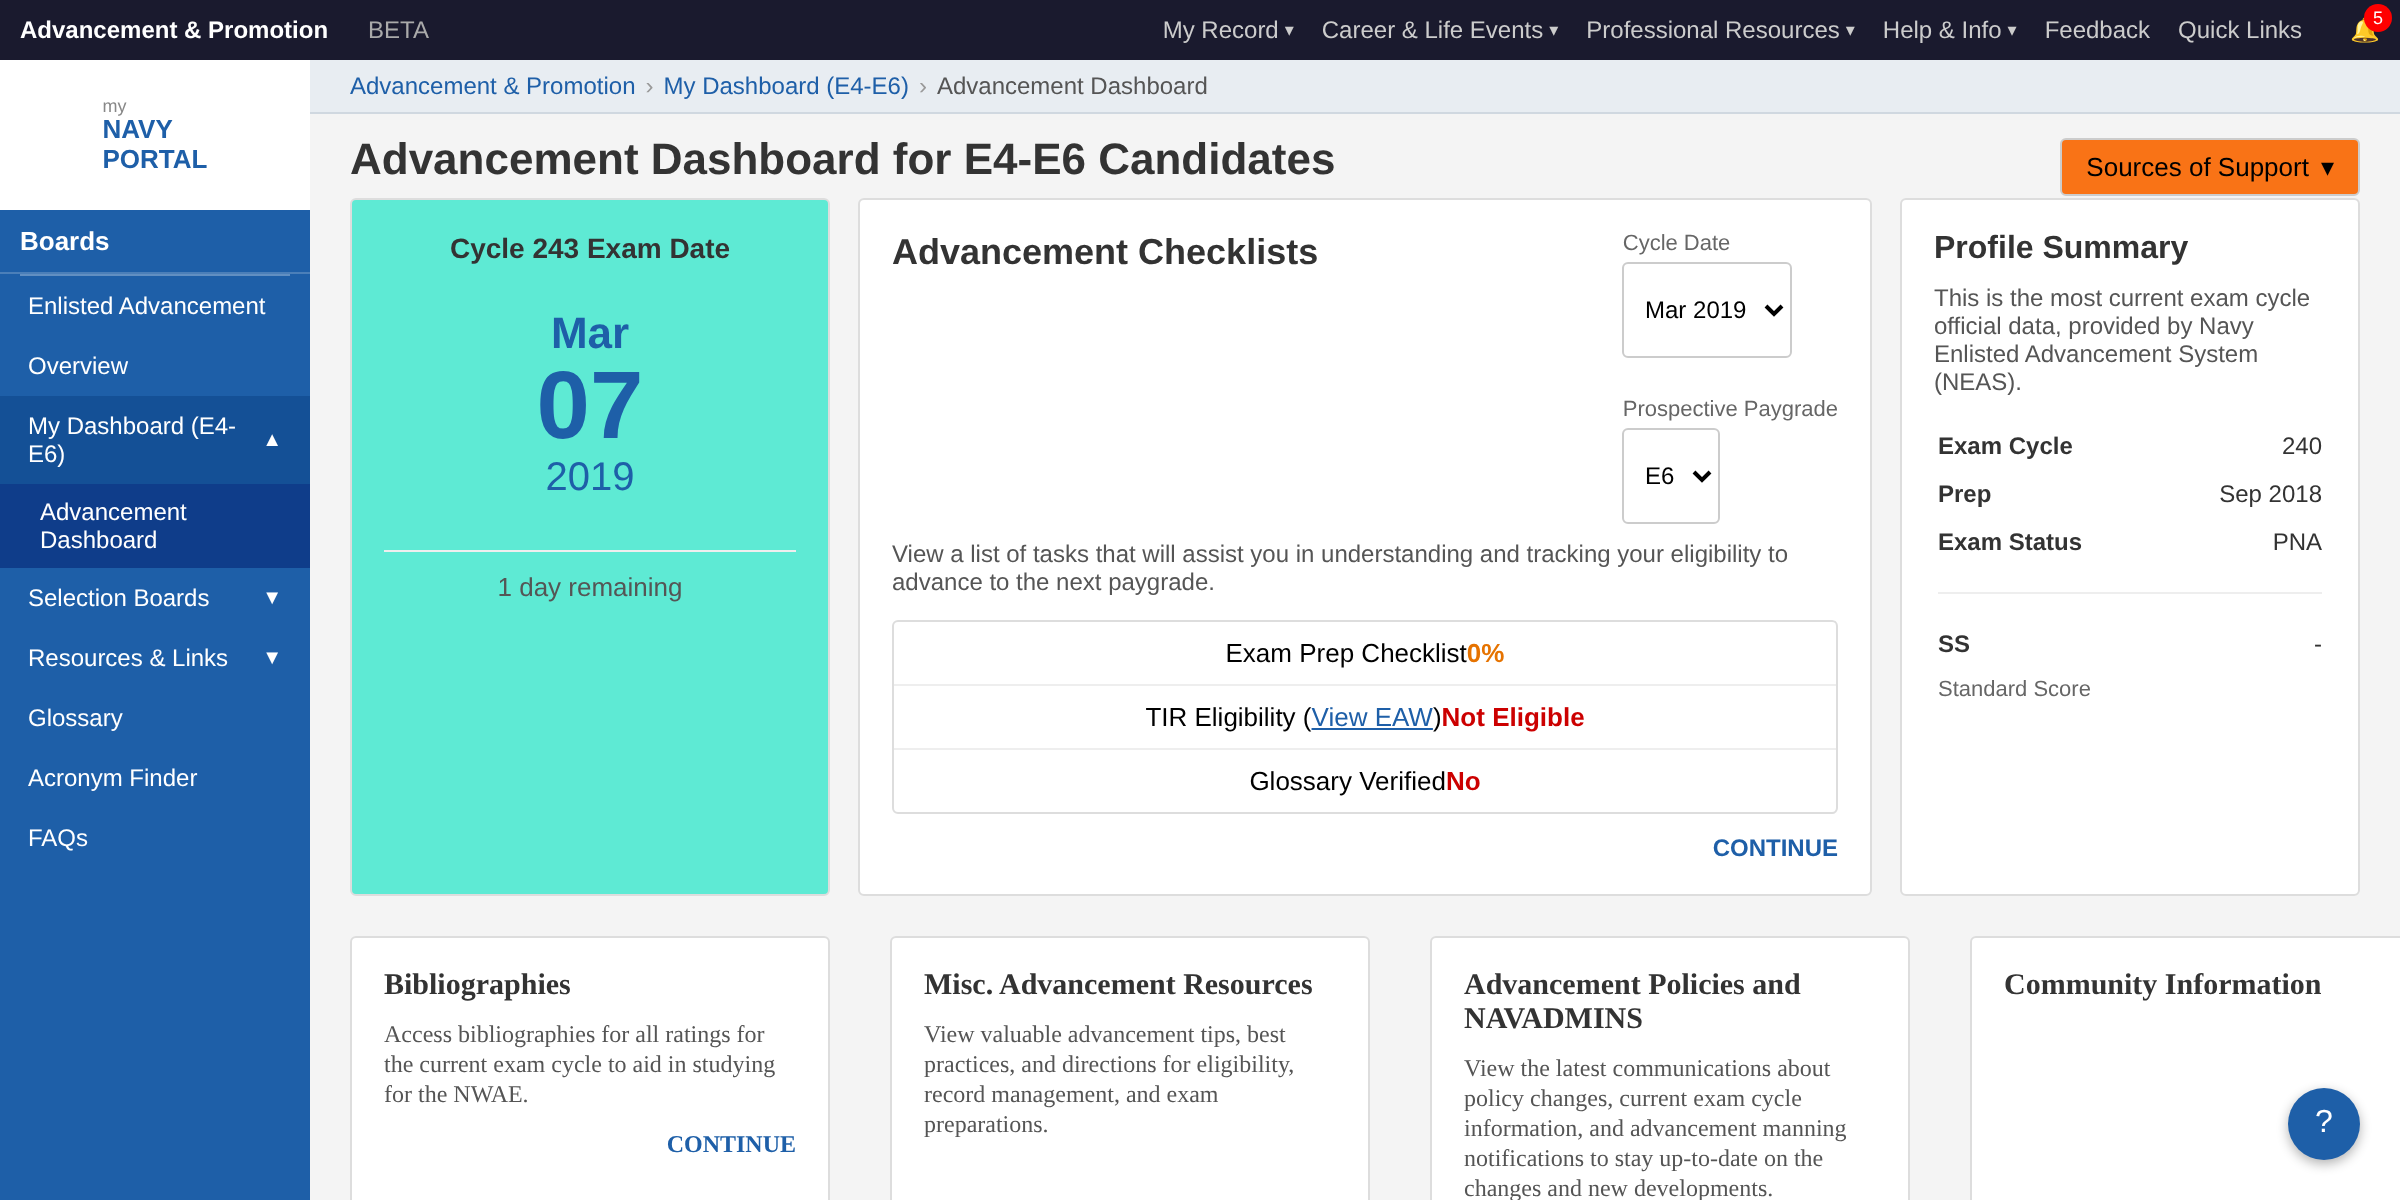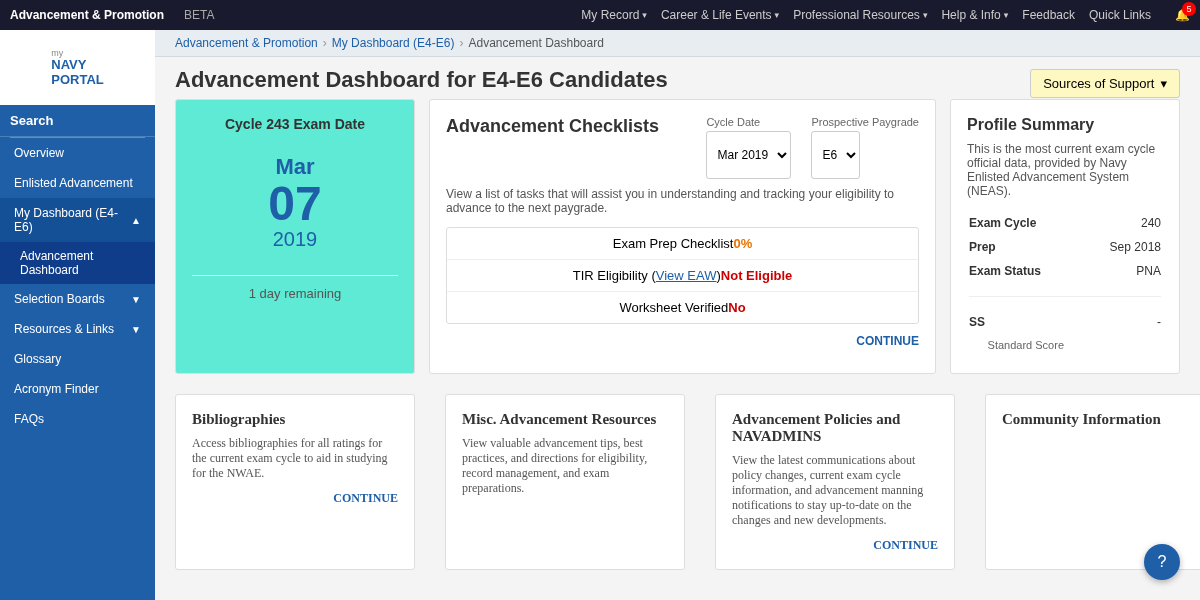--- a/index.html
+++ b/index.html
@@ -225,20 +225,21 @@
     .checklists-header {
       display: flex;
       align-items: flex-start;
       justify-content: space-between;
       margin-bottom: 8px;
     }
     .checklists-card .card-title { font-size: 18px; }
     .cycle-selectors {
       display: flex;
       gap: 20px;
+      flex-direction: column;
     }
     .cycle-selector-group label {
       font-size: 11px;
       color: #666;
       display: block;
       margin-bottom: 3px;
     }
     .cycle-selector-group select {
       font-size: 12px;
       padding: 15px 6px;
@@ -278,25 +279,25 @@
       border: 1px solid #ddd;
       border-radius: 3px;
       padding: 16px;
     }
     .profile-card .card-title { font-size: 16px; }
     .profile-desc { font-size: 12px; color: #555; margin-bottom: 12px; }
     .profile-table { width: 100%; font-size: 12px; }
     .profile-table tr td:first-child { color: #333; font-weight: bold; padding: 4px 0; }
     .profile-table tr td:last-child { text-align: right; color: #333; }
     .profile-divider { border: none; border-top: 1px solid #eee; margin: 8px 0; }
-    .score-row td:first-child { font-weight: normal !important; color: #666 !important; font-size: 11px; text-align: center; }
+    .score-row td:first-child { font-weight: normal !important; color: #666 !important; font-size: 11px; }
 
     
     .sources-btn {
-      background: #fef9c3;
+      background: #f97316;
       border: 1px solid #ccc;
       border-radius: 3px;
       padding: 6px 12px;
       font-size: 13px;
       cursor: pointer;
       display: flex;
       align-items: center;
       gap: 6px;
       position: absolute;
       top: 12px;
@@ -360,28 +361,28 @@
 <div class="main-layout">
 
   <div class="sidebar">
     <div class="sidebar-logo">
       <div>
         <div style="font-size:9px;color:#888;">my</div>
         <div style="font-size:13px;font-weight:bold;color:#1e5fa8;line-height:1.1;">NAVY<br>PORTAL</div>
       </div>
     </div>
     <div class="sidebar-search">
-      <span>Search</span>
+      <span>Boards</span>
     </div>
     <div class="sidebar-divider"></div>
     <div class="sidebar-item">
+      <span>Enlisted Advancement</span>
+    </div>
+    <div class="sidebar-item">
       <span>Overview</span>
-    </div>
-    <div class="sidebar-item">
-      <span>Enlisted Advancement</span>
     </div>
     <div class="sidebar-item active">
       <span>My Dashboard (E4-E6)</span>
       <span class="chevron">▲</span>
     </div>
     <div class="sidebar-sub-item active">
       <span>Advancement Dashboard</span>
     </div>
     <div class="sidebar-item">
       <span>Selection Boards</span>
@@ -456,21 +457,21 @@
             <span>Exam Prep Checklist</span>
             <span class="status-orange">0%</span>
           </div>
           <div class="checklist-row">
             <span>
               <span>TIR Eligibility (</span><a class="link-blue">View EAW</a><span>)</span>
             </span>
             <span class="status-red">Not Eligible</span>
           </div>
           <div class="checklist-row">
-            <span>Worksheet Verified</span>
+            <span>Glossary Verified</span>
             <span class="status-no">No</span>
           </div>
         </div>
         <span class="continue-link">CONTINUE</span>
       </div>
 
       <div class="profile-card">
         <div class="card-title">Profile Summary</div>
         <div class="profile-desc">This is the most current exam cycle official data, provided by Navy Enlisted Advancement System (NEAS).</div>
         <table class="profile-table">

